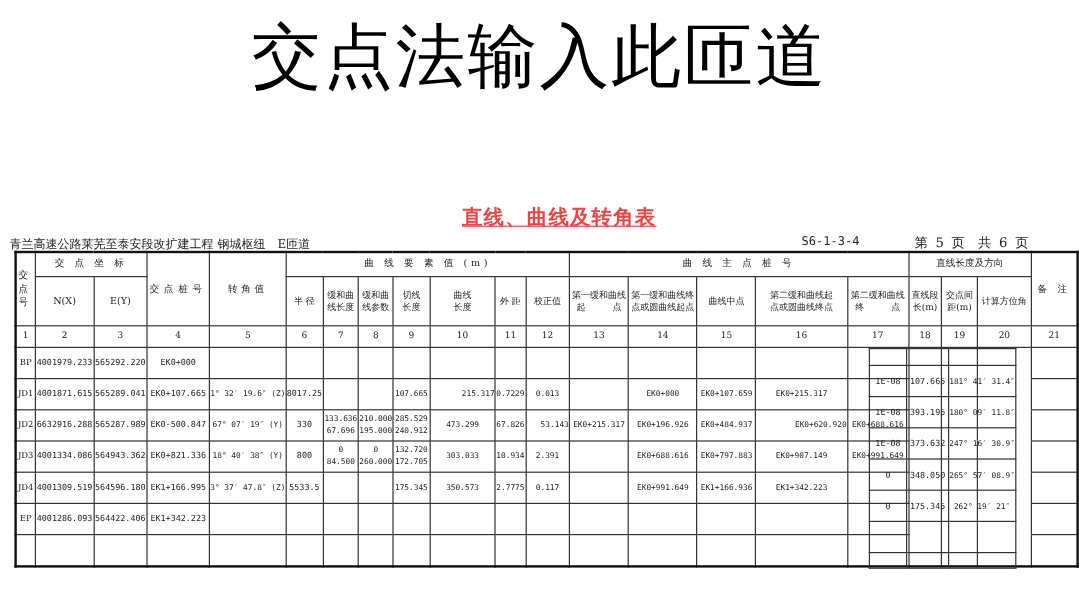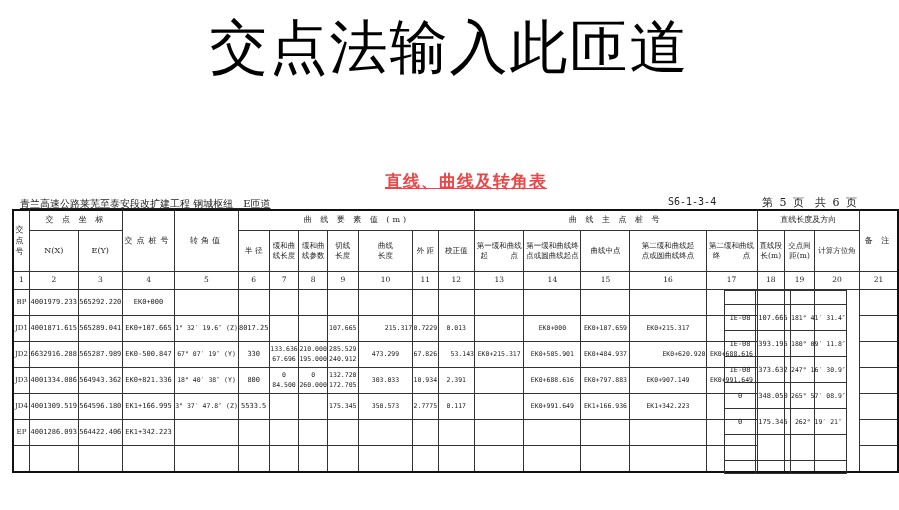--- a/index.html
+++ b/index.html
@@ -1,19 +1,19 @@
 <!DOCTYPE html>
 <html><head>
 <meta charset="utf-8">
 <style>
   html, body { margin:0; padding:0; background:#ffffff; }
   body { width:899px; height:510px; position:relative; overflow:hidden; font-family:"DejaVu Serif", serif; color:#111; }
   .big-title { position:absolute; left:0; width:899px; top:12px; text-align:center; font-family:"DejaVu Serif", serif; font-size:58px; letter-spacing:2px; line-height:70px; color:#000; }
   .doc-title { position:absolute; left:360px; top:170px; font-size:17px; font-weight:bold; text-decoration:underline; letter-spacing:1px; color:#ef4444;margin-left:25px; }
-  .project { position:absolute; left:20px; top:197px; font-size:10px; text-decoration:underline; color:#222; }
+  .project { position:absolute; left:8px; top:197px; font-size:10px; color:#222; }
   .code { position:absolute; left:668px; top:196px; font-family:"DejaVu Sans Mono", monospace; font-size:10px; color:#222; }
   .page { position:absolute; left:762px; top:195px; font-size:11px; color:#222; word-spacing:3px; }
   table.main { position:absolute; left:12px; top:209px; border-collapse:collapse; table-layout:fixed; font-size:7.5px; }
   table.main td { border:1px solid #333; text-align:center; vertical-align:middle; padding:0; overflow:hidden; white-space:nowrap; line-height:10px; color:#222; }
   table.main { border:2px solid #111; }
   .hdr-group { height:20px; font-size:8px; letter-spacing:4px; }
   .hdr-sub { height:41px; }
   .numrow td { height:17px; font-size:7.5px; }
   .datarow td { height:25px; font-family:"DejaVu Sans Mono", monospace; font-size:7px; }
   .two { line-height:9px; }
@@ -167,21 +167,21 @@
     <td>EK0-500.847</td>
     <td style="font-size:6.5px;">67° 07′ 19″ (Y)</td>
     <td>330</td>
     <td class="two" style="font-size:6.5px;"><span>133.636</span><br><span>67.696</span></td>
     <td class="two" style="font-size:6.5px;"><span>210.000</span><br><span>195.000</span></td>
     <td class="two" style="font-size:6.5px;"><span>285.529</span><br><span>240.912</span></td>
     <td style="font-size:6.5px;">473.299</td>
     <td style="font-size:6.5px;">67.826</td>
     <td style="font-size:6.5px;padding-left:12px;">53.143</td>
     <td style="font-size:6.5px;">EK0+215.317</td>
-    <td style="font-size:6.5px;">EK0+505.901</td>
+    <td style="font-size:6.5px;">EK0+196.926</td>
     <td style="font-size:6.5px;">EK0+484.937</td>
     <td style="font-size:6.5px;padding-left:32px;">EK0+620.920</td>
     <td style="font-size:6.5px;">EK0+688.616</td>
     <td style="border-top:none;border-bottom:none;"></td>
     <td style="border-top:none;border-bottom:none;"></td>
     <td style="border-top:none;border-bottom:none;"></td>
     <td></td>
   </tr>
 
   <tr class="datarow">

